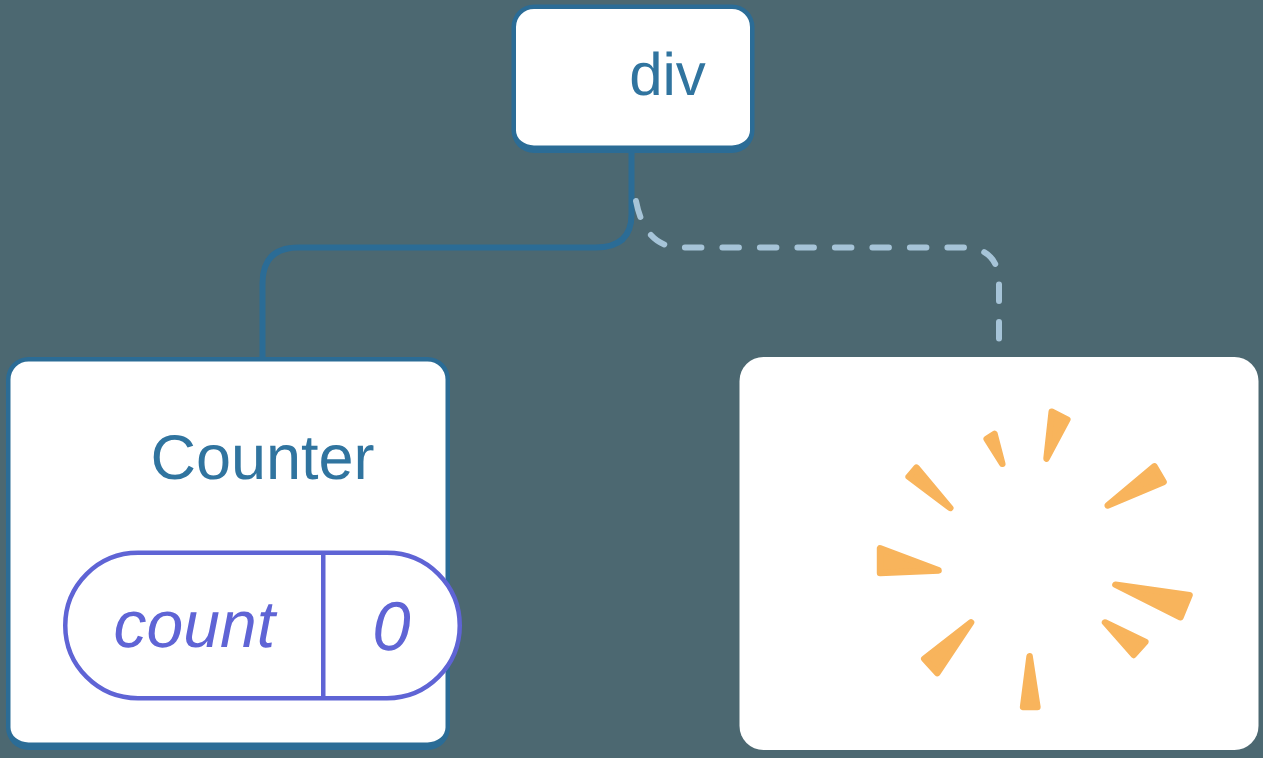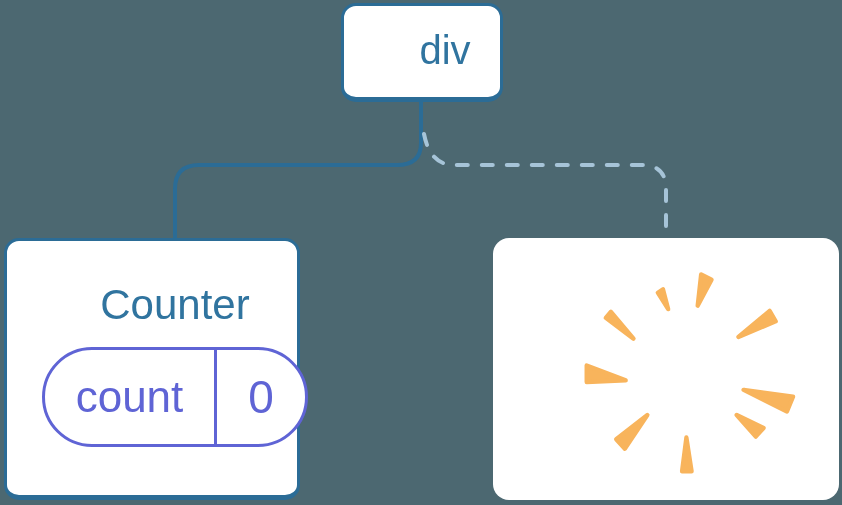--- a/index.html
+++ b/index.html
@@ -29,23 +29,23 @@
   }
   .component-card{
     left:4px;top:238px;width:296px;height:262px;
     flex-direction:column;justify-content:flex-start;
   }
   .component-title{
     margin-top:38px;color:var(--node-text,#30749F);
     font-size:42px;font-weight:500;line-height:52px;
   }
   .state-pill{
-    margin-top:16px;width:266px;height:100px;box-sizing:border-box;
+    margin-top:36px;width:266px;height:100px;box-sizing:border-box;
     border:3px solid var(--state-purple,#5F64D5);border-radius:50px;
-    display:flex;align-items:stretch;overflow:hidden;background:var(--card-fill,#FFFFFF);
+    display:flex;align-items:stretch;overflow:hidden;background:var(--card-fill,#FFFFFF);font-style:italic;
   }
   .state-name{
     flex:0 0 169px;display:flex;align-items:center;justify-content:center;
     color:var(--state-purple,#5F64D5);font-size:44px;line-height:1;
     border-right:3px solid var(--state-purple,#5F64D5);
   }
   .state-value{
     flex:1;display:flex;align-items:center;justify-content:center;
     color:var(--state-purple,#5F64D5);font-size:46px;line-height:1;
   }

